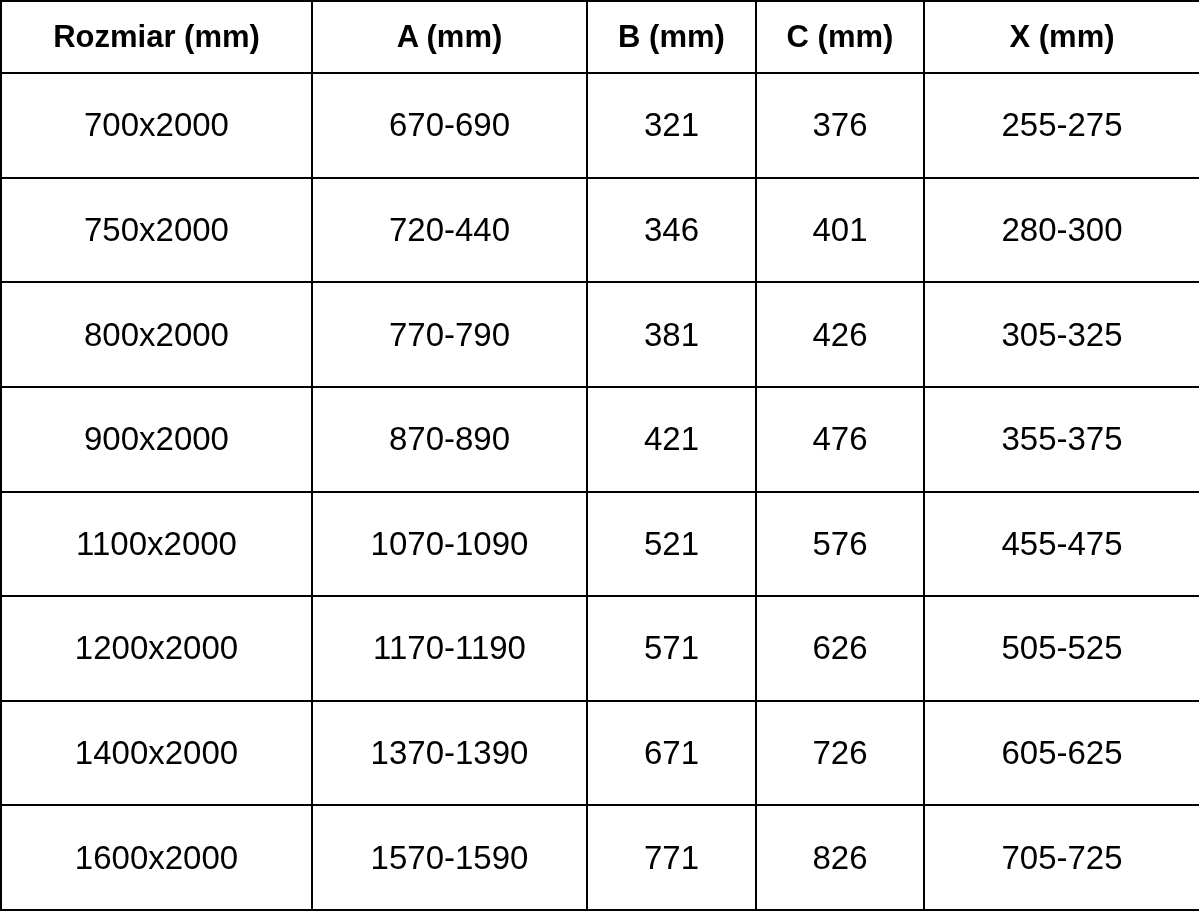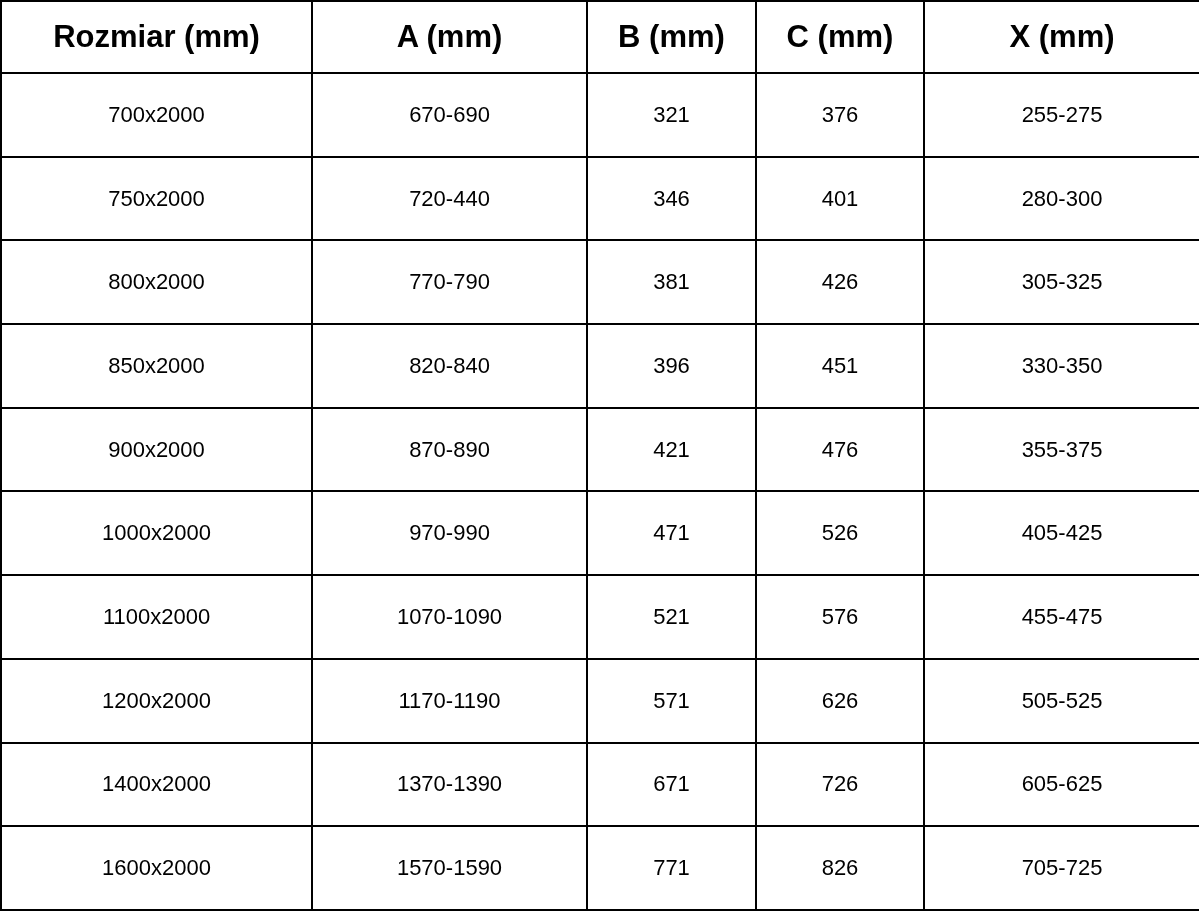--- a/index.html
+++ b/index.html
@@ -28,21 +28,21 @@
     vertical-align: middle;
     padding: 0;
     overflow: hidden;
     white-space: nowrap;
   }
   table.dim-table th {
     font-size: 31px;
     font-weight: bold;
   }
   table.dim-table td {
-    font-size: 22px;
+    font-size: 33px;
     font-weight: normal;
   }
   tr.header-row { height: 72px; }
   tr.data-row   { height: 69px; }
 </style>
 </head>
 <body>
 
 <div class="table-wrap">
   <table class="dim-table">
@@ -78,39 +78,25 @@
         <td>280-300</td>
       </tr>
       <tr class="data-row">
         <td>800x2000</td>
         <td>770-790</td>
         <td>381</td>
         <td>426</td>
         <td>305-325</td>
       </tr>
       <tr class="data-row">
-        <td>850x2000</td>
-        <td>820-840</td>
-        <td>396</td>
-        <td>451</td>
-        <td>330-350</td>
-      </tr>
-      <tr class="data-row">
         <td>900x2000</td>
         <td>870-890</td>
         <td>421</td>
         <td>476</td>
         <td>355-375</td>
-      </tr>
-      <tr class="data-row">
-        <td>1000x2000</td>
-        <td>970-990</td>
-        <td>471</td>
-        <td>526</td>
-        <td>405-425</td>
       </tr>
       <tr class="data-row">
         <td>1100x2000</td>
         <td>1070-1090</td>
         <td>521</td>
         <td>576</td>
         <td>455-475</td>
       </tr>
       <tr class="data-row">
         <td>1200x2000</td>

